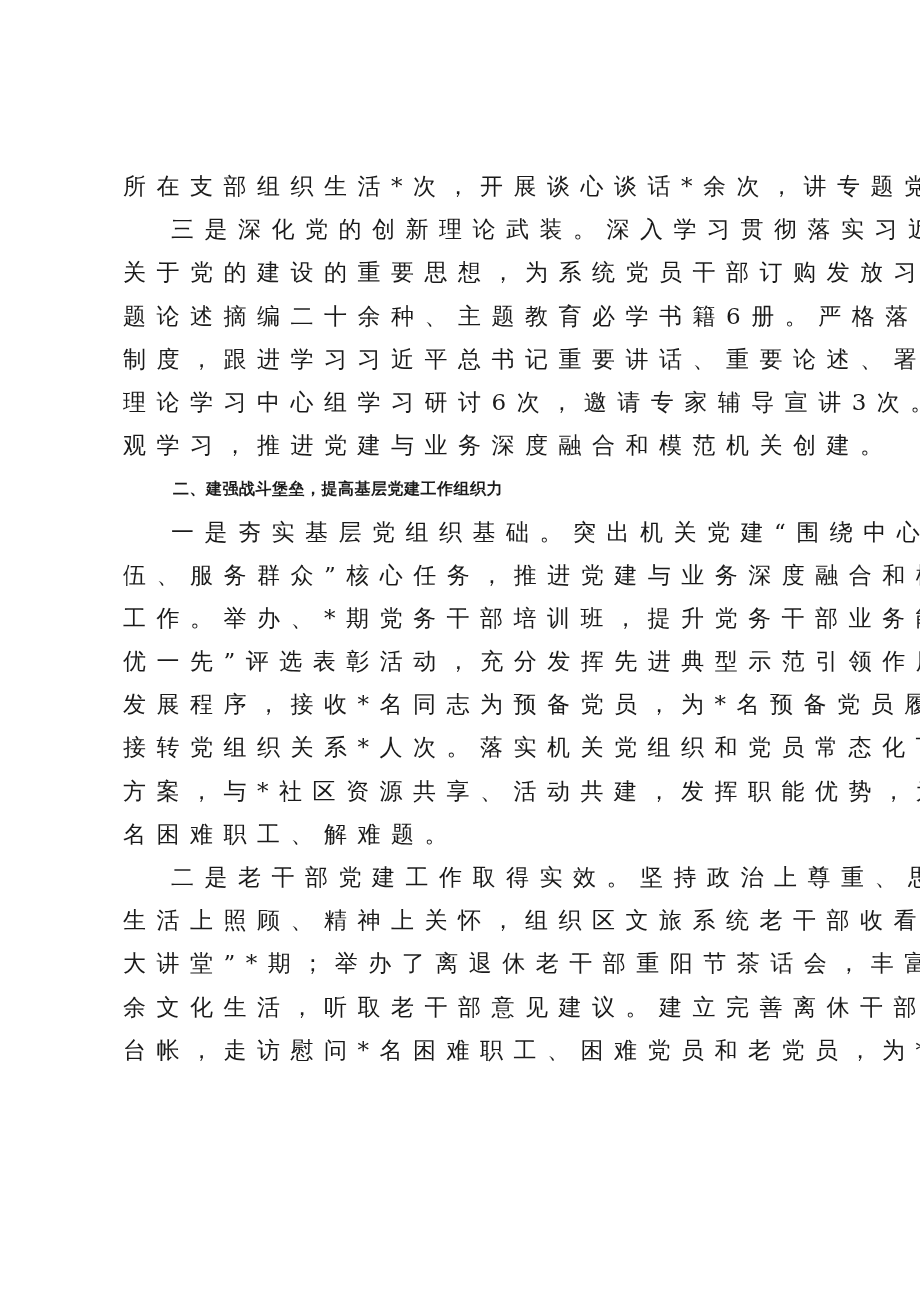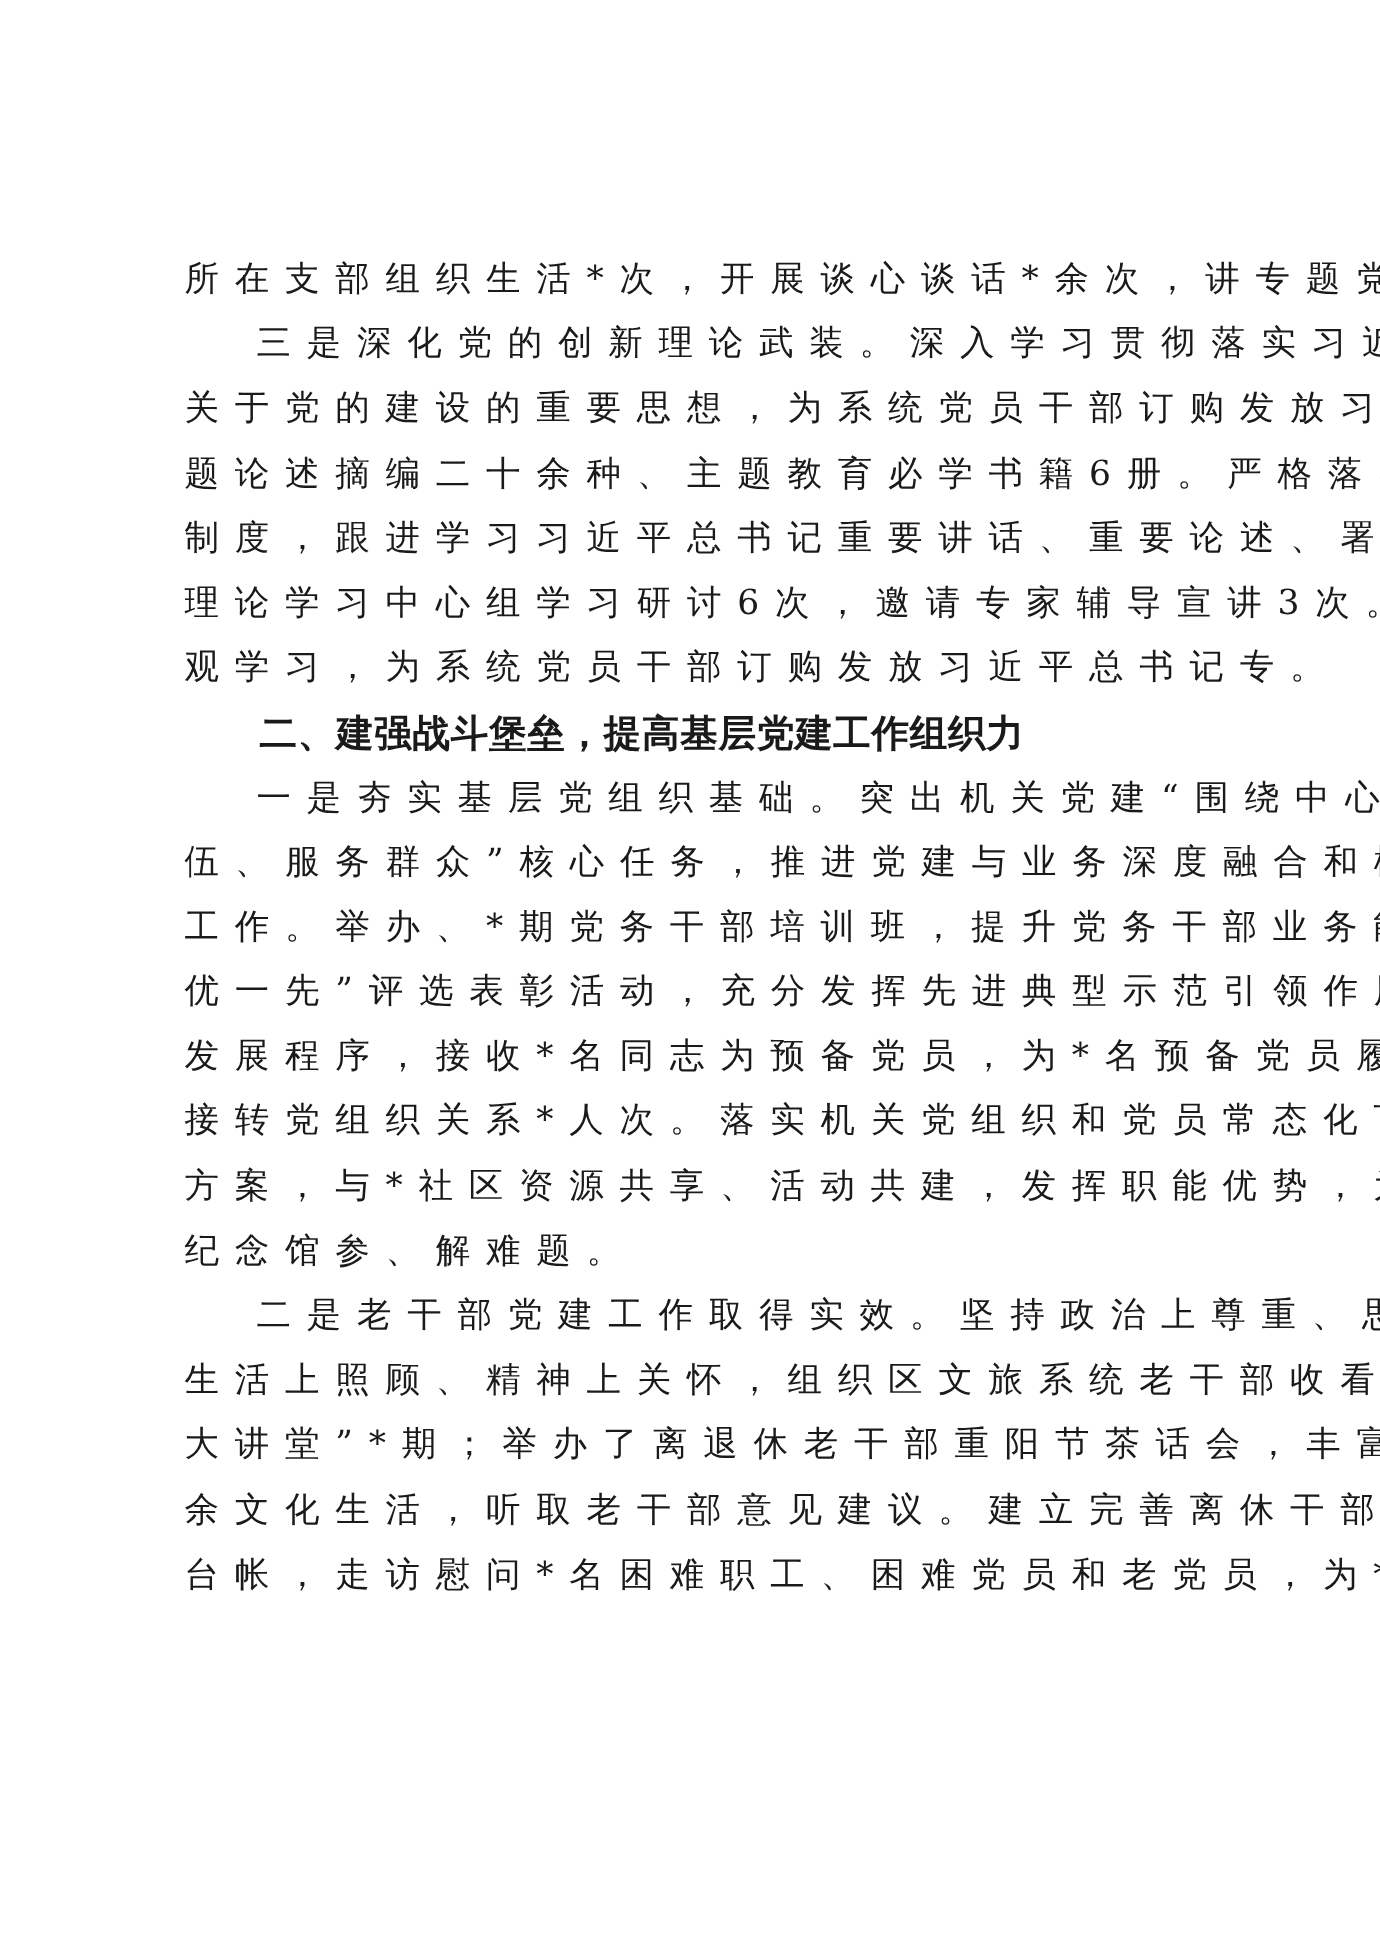--- a/index.html
+++ b/index.html
@@ -3,40 +3,40 @@
 <meta charset="utf-8">
 <style>
   html, body { margin: 0; padding: 0; background: #ffffff; }
   body { width: 920px; height: 1301px; position: relative; overflow: hidden; }
   .page { position: absolute; left: 123px; top: 165px; width: 680px; color: #1a1a1a;
     font-family: "DejaVu Serif", "Liberation Serif", serif; }
   .line { height: 43.2px; line-height: 43.2px; font-size: 23px; letter-spacing: 10.5px;
     white-space: nowrap; overflow: visible; }
   .indent { padding-left: 48px; }
   .heading { font-family: "DejaVu Sans", "Liberation Sans", sans-serif; font-weight: bold;
-    font-size: 25px; letter-spacing: 0.5px; padding-left: 50px; }
+    font-size: 16px; letter-spacing: 0.5px; padding-left: 50px; }
 </style>
 </head>
 <body>
 
 <div class="page">
   <div class="line">所在支部组织生活*次，开展谈心谈话*余次，讲专题党课*次，以上</div>
   <div class="line indent">三是深化党的创新理论武装。深入学习贯彻落实习近平总书记</div>
   <div class="line">关于党的建设的重要思想，为系统党员干部订购发放习近平总书记专</div>
   <div class="line">题论述摘编二十余种、主题教育必学书籍6册。严格落实“第一议题”</div>
   <div class="line">制度，跟进学习习近平总书记重要讲话、重要论述、署名文章，组织</div>
   <div class="line">理论学习中心组学习研讨6次，邀请专家辅导宣讲3次。赴**纪念馆参</div>
-  <div class="line">观学习，为系统党员干部订购发放习近平总书记专。</div>
+  <div class="line">观学习，推进党建与业务深度融合和模范机关创建。</div>
   <div class="line heading">二、建强战斗堡垒，提高基层党建工作组织力</div>
   <div class="line indent">一是夯实基层党组织基础。突出机关党建“围绕中心、建设队</div>
   <div class="line">伍、服务群众”核心任务，推进党建与业务深度融合和模范机关创建</div>
   <div class="line">工作。举办、*期党务干部培训班，提升党务干部业务能力。开展“两</div>
   <div class="line">优一先”评选表彰活动，充分发挥先进典型示范引领作用。严格党员</div>
   <div class="line">发展程序，接收*名同志为预备党员，为*名预备党员履行转正手续，</div>
   <div class="line">接转党组织关系*人次。落实机关党组织和党员常态化下沉社区工作</div>
   <div class="line">方案，与*社区资源共享、活动共建，发挥职能优势，为社区和居民</div>
-  <div class="line">纪念馆参、解难题。</div>
+  <div class="line">名困难职工、解难题。</div>
   <div class="line indent">二是老干部党建工作取得实效。坚持政治上尊重、思想上关心、</div>
   <div class="line">生活上照顾、精神上关怀，组织区文旅系统老干部收看“离退休干部</div>
   <div class="line">大讲堂”*期；举办了离退休老干部重阳节茶话会，丰富老干部的业</div>
   <div class="line">余文化生活，听取老干部意见建议。建立完善离休干部精准服务信息</div>
   <div class="line">台帐，走访慰问*名困难职工、困难党员和老党员，为*名符合条件的</div>
 </div>
 
 </body></html>

